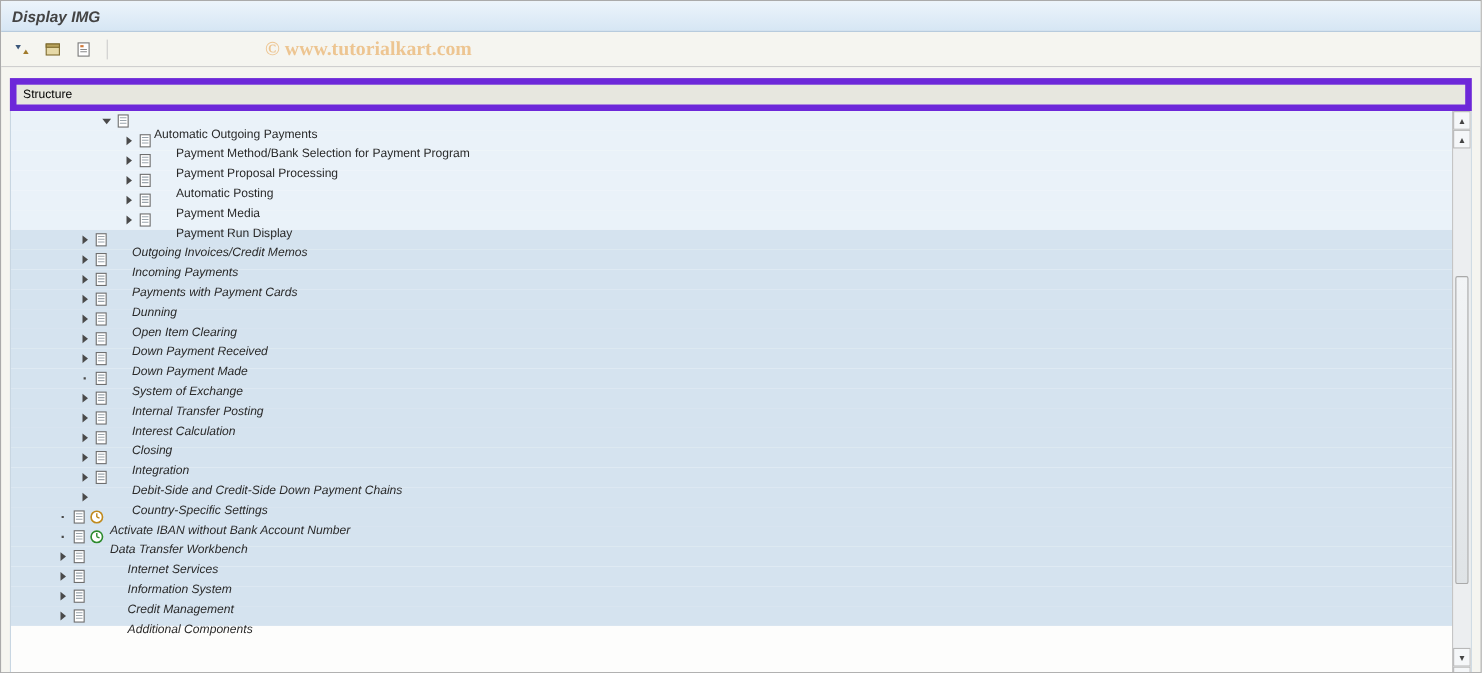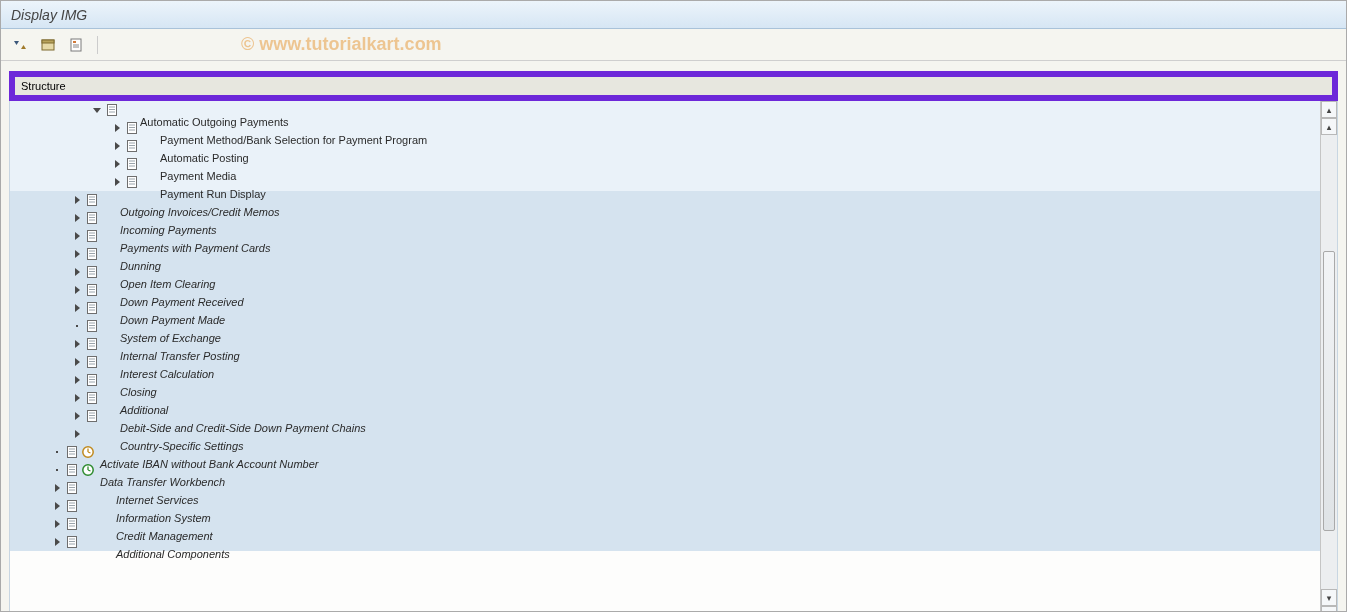--- a/index.html
+++ b/index.html
@@ -16,33 +16,34 @@
   .titlebar {
     background: linear-gradient(#ecf4fb, #d6e6f4);
     border-bottom: 1px solid #a9c2d9;
     height: 28px;
     display: flex;
     align-items: center;
     padding: 0 10px;
   }
   .titlebar .title {
     font-style: italic;
-    font-weight: normal;
+    font-weight: bold;
     font-size: 14px;
     color: #444;
   }
   .toolbar {
     height: 32px;
     border-bottom: 1px solid #cfcfcf;
     display: flex;
     align-items: center;
     padding: 0 8px;
     gap: 6px;
     background: #f5f5f0;
     position: relative;
+    font-family: Liberation Serif, serif;
   }
   .toolbar .tool-btn {
     width: 22px; height: 22px;
     display: inline-flex;
     align-items: center;
     justify-content: center;
     border: 1px solid transparent;
     cursor: pointer;
   }
   .toolbar .sep { width:1px; height:18px; background:#ccc; margin: 0 4px;}
@@ -203,56 +204,74 @@
         </span>
         <span class="doc-icon">
           <svg width="14" height="14" viewBox="0 0 14 14">
             <rect x="2.5" y="1.5" width="9" height="11" fill="#fff" stroke="#6e6e6e"></rect>
             <line x1="4" x2="10" y1="4" y2="4" stroke="#9aa4ac"></line>
             <line x1="4" x2="10" y1="6.5" y2="6.5" stroke="#9aa4ac"></line>
             <line x1="4" x2="10" y1="9" y2="9" stroke="#9aa4ac"></line>
           </svg>
         </span>
         <span class="gap" style="width: 16px;"></span>
-        <span class="text">Automatic Posting</span>
+        <span class="text">Payment Proposal Processing</span>
       </div>
       <div class="row light">
         <span class="spacer-indent" style="width: 100px;"></span>
         <span class="tw">
           <svg width="10" height="10" viewBox="0 0 10 10">
             <path d="M3 1 L3 9 L8 5 Z" fill="#4a4a4a"></path>
           </svg>
         </span>
         <span class="doc-icon">
           <svg width="14" height="14" viewBox="0 0 14 14">
             <rect x="2.5" y="1.5" width="9" height="11" fill="#fff" stroke="#6e6e6e"></rect>
             <line x1="4" x2="10" y1="4" y2="4" stroke="#9aa4ac"></line>
             <line x1="4" x2="10" y1="6.5" y2="6.5" stroke="#9aa4ac"></line>
             <line x1="4" x2="10" y1="9" y2="9" stroke="#9aa4ac"></line>
           </svg>
         </span>
         <span class="gap" style="width: 16px;"></span>
-        <span class="text">Payment Media</span>
+        <span class="text">Automatic Posting</span>
       </div>
       <div class="row light">
         <span class="spacer-indent" style="width: 100px;"></span>
         <span class="tw">
           <svg width="10" height="10" viewBox="0 0 10 10">
             <path d="M3 1 L3 9 L8 5 Z" fill="#4a4a4a"></path>
           </svg>
         </span>
         <span class="doc-icon">
           <svg width="14" height="14" viewBox="0 0 14 14">
             <rect x="2.5" y="1.5" width="9" height="11" fill="#fff" stroke="#6e6e6e"></rect>
             <line x1="4" x2="10" y1="4" y2="4" stroke="#9aa4ac"></line>
             <line x1="4" x2="10" y1="6.5" y2="6.5" stroke="#9aa4ac"></line>
             <line x1="4" x2="10" y1="9" y2="9" stroke="#9aa4ac"></line>
           </svg>
         </span>
         <span class="gap" style="width: 16px;"></span>
+        <span class="text">Payment Media</span>
+      </div>
+      <div class="row light">
+        <span class="spacer-indent" style="width: 100px;"></span>
+        <span class="tw">
+          <svg width="10" height="10" viewBox="0 0 10 10">
+            <path d="M3 1 L3 9 L8 5 Z" fill="#4a4a4a"></path>
+          </svg>
+        </span>
+        <span class="doc-icon">
+          <svg width="14" height="14" viewBox="0 0 14 14">
+            <rect x="2.5" y="1.5" width="9" height="11" fill="#fff" stroke="#6e6e6e"></rect>
+            <line x1="4" x2="10" y1="4" y2="4" stroke="#9aa4ac"></line>
+            <line x1="4" x2="10" y1="6.5" y2="6.5" stroke="#9aa4ac"></line>
+            <line x1="4" x2="10" y1="9" y2="9" stroke="#9aa4ac"></line>
+          </svg>
+        </span>
+        <span class="gap" style="width: 16px;"></span>
         <span class="text">Payment Run Display</span>
       </div>
       <div class="row dark">
         <span class="spacer-indent" style="width: 60px;"></span>
         <span class="tw">
           <svg width="10" height="10" viewBox="0 0 10 10">
             <path d="M3 1 L3 9 L8 5 Z" fill="#4a4a4a"></path>
           </svg>
         </span>
         <span class="doc-icon">
@@ -455,21 +474,21 @@
         </span>
         <span class="doc-icon">
           <svg width="14" height="14" viewBox="0 0 14 14">
             <rect x="2.5" y="1.5" width="9" height="11" fill="#fff" stroke="#6e6e6e"></rect>
             <line x1="4" x2="10" y1="4" y2="4" stroke="#9aa4ac"></line>
             <line x1="4" x2="10" y1="6.5" y2="6.5" stroke="#9aa4ac"></line>
             <line x1="4" x2="10" y1="9" y2="9" stroke="#9aa4ac"></line>
           </svg>
         </span>
         <span class="gap" style="width: 16px;"></span>
-        <span class="text">Additional</span>
+        <span class="text">Integration</span>
       </div>
       <div class="row dark">
         <span class="spacer-indent" style="width: 60px;"></span>
         <span class="tw">
           <svg width="10" height="10" viewBox="0 0 10 10">
             <path d="M3 1 L3 9 L8 5 Z" fill="#4a4a4a"></path>
           </svg>
         </span>
         <span class="doc-icon">
           <svg width="14" height="14" viewBox="0 0 14 14">

